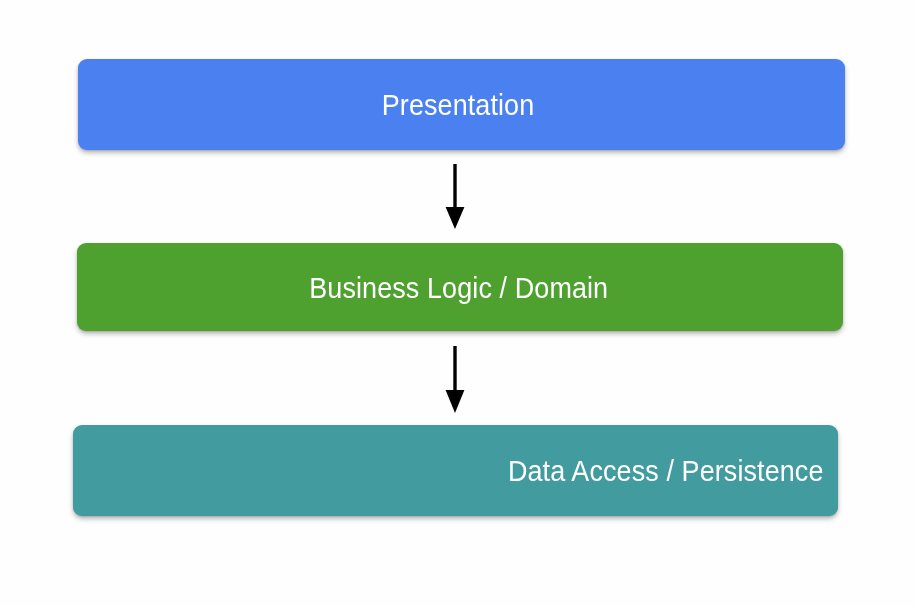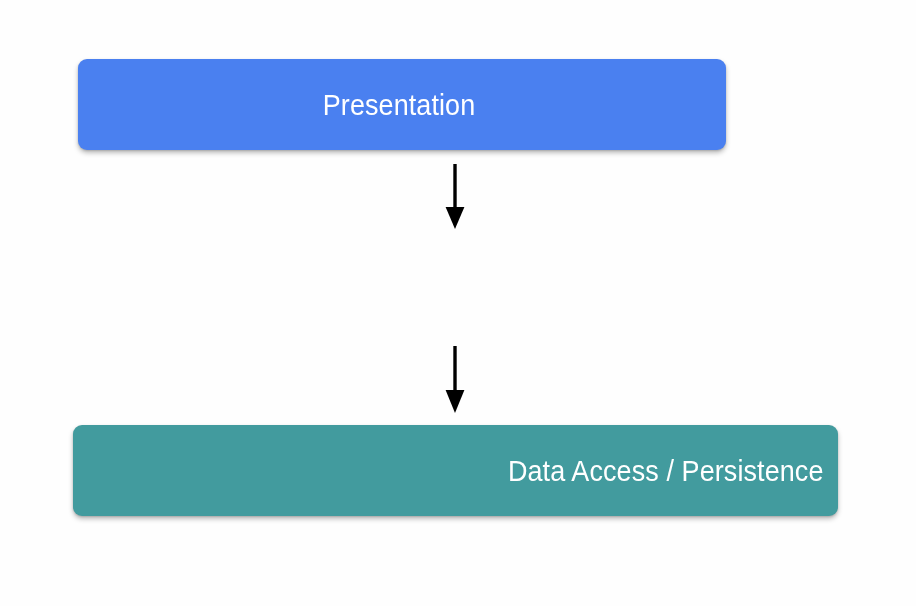--- a/index.html
+++ b/index.html
@@ -43,21 +43,21 @@
     white-space: nowrap;
     transform: scaleX(0.93);
     transform-origin: center center;
     -webkit-font-smoothing: antialiased;
   }
 
   
   #box-presentation {
     left: 78px;
     top: 59px;
-    width: 648px;
+    width: 767px;
     height: 91px;
   }
   #box-presentation .layer-label {
     
     position: relative;
     left: -3px;
     top: 1px;
   }
 
   #box-business-logic {
@@ -117,20 +117,23 @@
     <span class="layer-label" style="color: rgb(255, 255, 255);">Presentation</span>
   </div>
 
   <div class="connector-arrow" id="arrow-presentation-to-business">
     <svg viewBox="0 0 36 68" xmlns="http://www.w3.org/2000/svg">
       <line x1="18" y1="1" x2="18" y2="46" stroke="#000000" stroke-width="3.4" stroke-linecap="butt"></line>
       <polygon points="18,66 8.6,44 27.4,44" fill="#000000"></polygon>
     </svg>
   </div>
 
+  <div class="layer-box" id="box-business-logic" style="background:#4ea02f">
+    <span class="layer-label" style="color: rgb(255, 255, 255);">Business Logic / Domain</span>
+  </div>
 
   <div class="connector-arrow" id="arrow-business-to-data">
     <svg viewBox="0 0 36 70" xmlns="http://www.w3.org/2000/svg">
       <line x1="18" y1="1" x2="18" y2="47" stroke="#000000" stroke-width="3.4" stroke-linecap="butt"></line>
       <polygon points="18,68 8.6,45 27.4,45" fill="#000000"></polygon>
     </svg>
   </div>
 
   <div class="layer-box" id="box-data-access" style="background:#429b9e">
     <span class="layer-label" style="color: rgb(255, 255, 255);">Data Access / Persistence</span>

